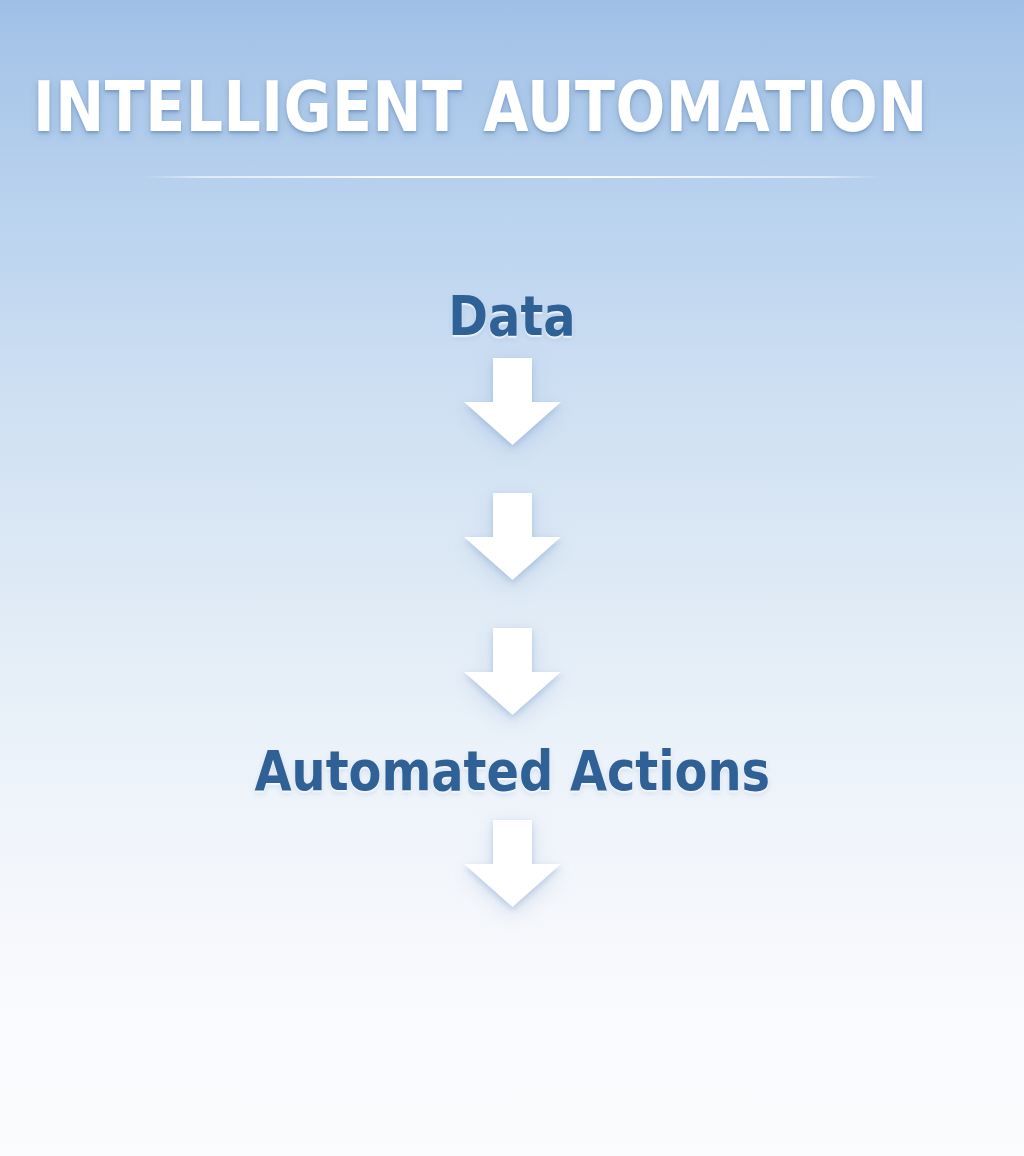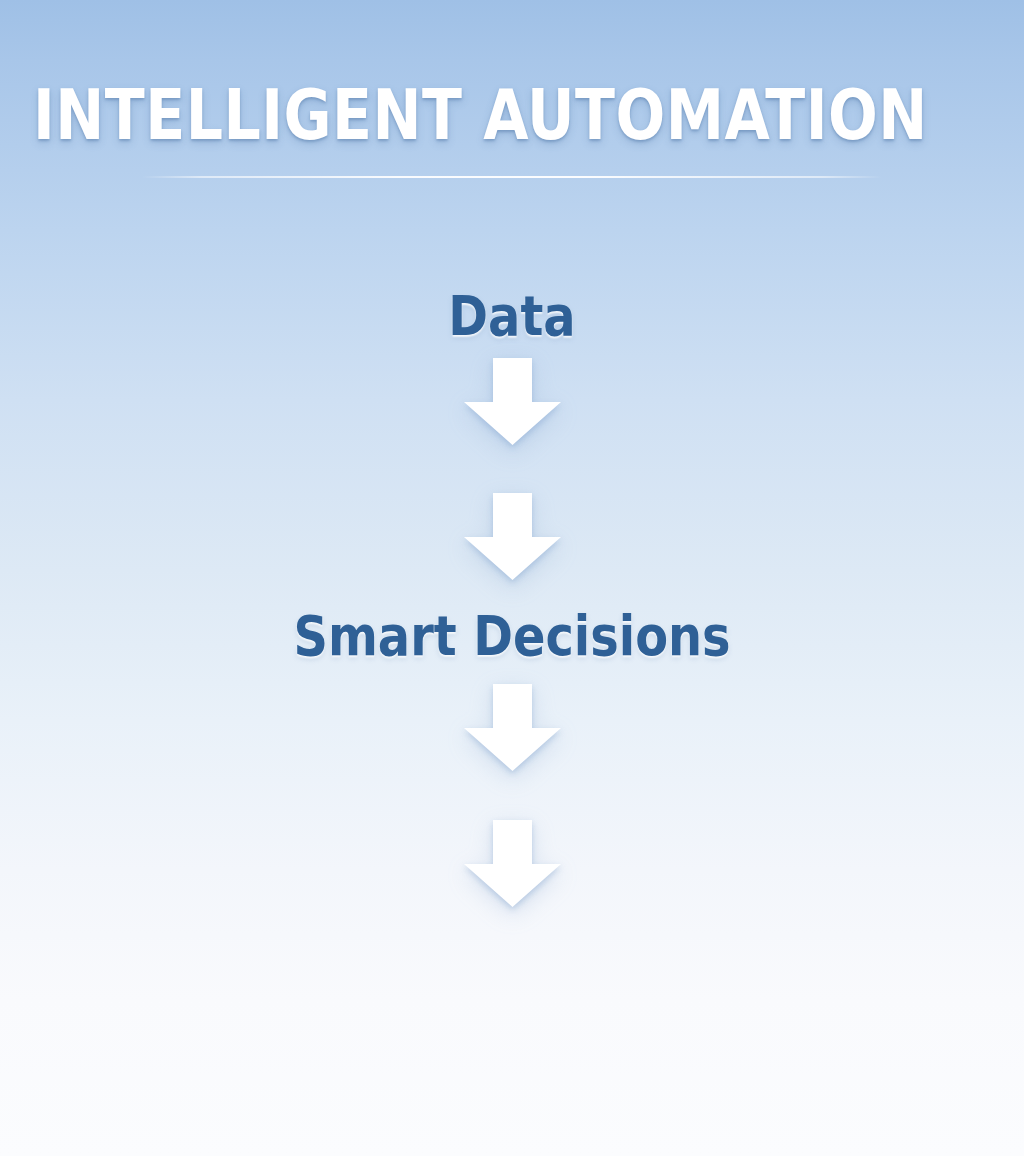--- a/index.html
+++ b/index.html
@@ -32,21 +32,21 @@
         #f9fafd 1000px,
         #fbfcfe 1156px
     );
     overflow: hidden;
     box-sizing: border-box;
   }
 
   
   #header {
     position: absolute;
-    top: 8px;
+    top: 0;
     left: 0;
     width: 946px;
     text-align: left;
   }
 
   #poster-title {
     margin: 0;
     padding-top: 72px;
     font-family: "Liberation Sans Narrow", "DejaVu Sans Condensed", "Liberation Sans", sans-serif;
     font-size: 70px;
@@ -168,31 +168,31 @@
     <div class="spacer gap-arrow-1"></div>
 
     <div class="spacer gap-label-2"></div>
     <div class="arrow-slot">
       <svg class="down-arrow" width="97" height="87" viewBox="0 0 97 87">
         <polygon class="arrow-shape" points="29,0 68,0 68,44 97,44 48.5,87 0,44 29,44"></polygon>
       </svg>
     </div>
     <div class="spacer gap-arrow-2"></div>
 
+    <div class="spacer gap-label-3"></div>
+    <div class="arrow-slot">
+      <svg class="down-arrow" width="97" height="87" viewBox="0 0 97 87">
+        <polygon class="arrow-shape" points="29,0 68,0 68,44 97,44 48.5,87 0,44 29,44"></polygon>
+      </svg>
+    </div>
+    <div class="spacer gap-arrow-3"></div>
+
     <div class="flow-step">
-      <div class="step-label">Smart Decisions</div>
-    </div>
-    <div class="spacer gap-label-3"></div>
-    <div class="arrow-slot">
-      <svg class="down-arrow" width="97" height="87" viewBox="0 0 97 87">
-        <polygon class="arrow-shape" points="29,0 68,0 68,44 97,44 48.5,87 0,44 29,44"></polygon>
-      </svg>
-    </div>
-    <div class="spacer gap-arrow-3"></div>
-
+      <div class="step-label">Automated Actions</div>
+    </div>
     <div class="spacer gap-label-4"></div>
     <div class="arrow-slot">
       <svg class="down-arrow" width="97" height="87" viewBox="0 0 97 87">
         <polygon class="arrow-shape" points="29,0 68,0 68,44 97,44 48.5,87 0,44 29,44"></polygon>
       </svg>
     </div>
     <div class="spacer gap-arrow-4"></div>
 
 
   </div>

